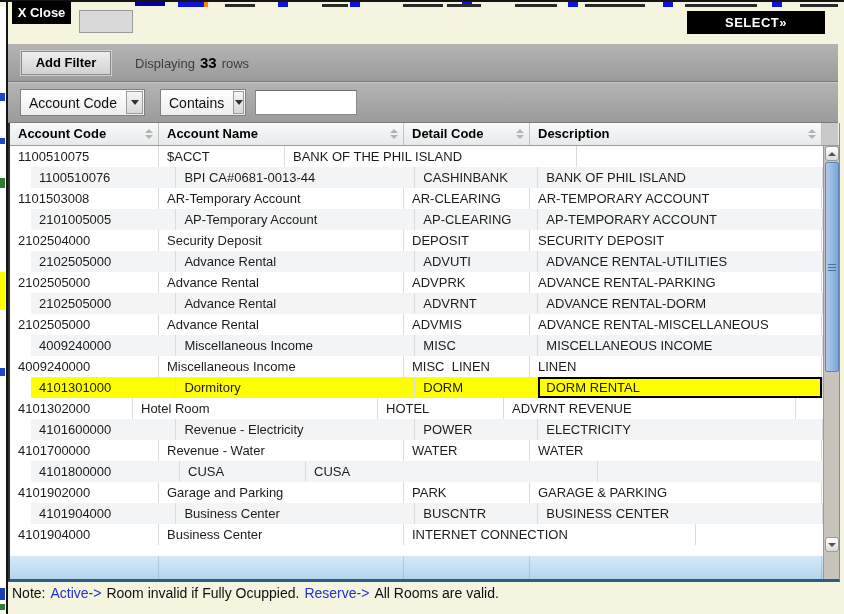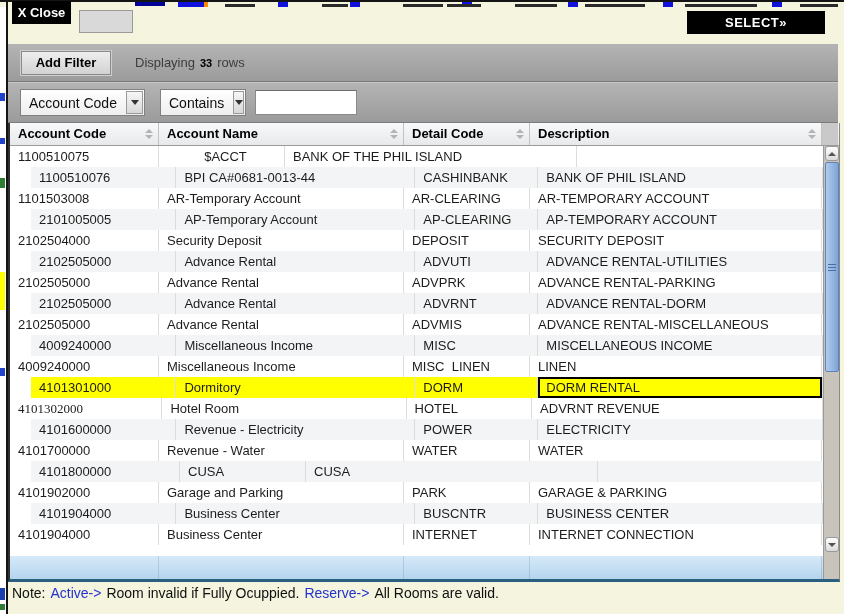--- a/index.html
+++ b/index.html
@@ -23,21 +23,21 @@
 
   
   .bar{position:absolute; left:8px; width:830px; box-sizing:border-box;
        background:linear-gradient(#b4b4b4,#9b9b9b); border-bottom:1px solid #7c7c7c;}
   .bar-a{top:44px; height:38px; display:flex; align-items:center;}
   .bar-b{top:82px; height:41px; border-top:1px solid #c6c6c6;}
   .btn-addfilter{margin-left:13px; width:90px; height:24px; background:linear-gradient(#eeeeee,#d2d2d2);
                  border:1px solid #8a8a8a; outline:1px solid #cfcfcf; box-sizing:border-box;
                  font-weight:bold; font-size:13px; color:#000; display:flex; align-items:center; justify-content:center; cursor:pointer;}
   .displaying{margin-left:24px; font-size:13px; color:#3c3c3c; display:flex; align-items:baseline; gap:5px;}
-  .displaying .count{font-size:11px; font-weight:bold; color:#000;}
+  .displaying .count{font-size:15px; font-weight:bold; color:#000;}
 
   
   .fake-select{position:absolute; height:27px; background:linear-gradient(#ffffff,#eeeeee);
                border:1px solid #808080; box-sizing:border-box; display:flex; align-items:center;
                font-size:14px; color:#101010; cursor:pointer;}
   .fs-label{flex:1; padding:0 8px;}
   .fs-arrow{width:17px; align-self:stretch; margin:1px; background:linear-gradient(#f6f6f6,#d8d8d8);
             border:1px solid #9a9a9a; box-sizing:border-box; display:flex; align-items:center; justify-content:center;}
   .tri-down{width:0; height:0; border-left:4px solid transparent; border-right:4px solid transparent; border-top:5px solid #333;}
   .sel-field{left:20px; top:89px; width:125px;}
@@ -169,21 +169,21 @@
         <div class="h-cell" style="width: 292px;"><span>Description</span><span class="sort">
             <span class="s-up"></span>
             <span class="s-dn"></span>
           </span></div>
         <div class="h-cap"></div>
       </div>
     <div class="t-body">
       <div class="t-rows" id="gridRows">
           <div class="t-row">
             <div class="t-cell" style="width: 149px;">1100510075</div>
-            <div class="t-cell" style="width: 126px; text-align: center;">$ACCT</div>
+            <div class="t-cell" style="width: 126px;">$ACCT</div>
             <div class="t-cell" style="width: 292px;">BANK OF THE PHIL ISLAND</div>
           </div>
           <div class="t-row alt">
             <div class="t-cell" style="width: 149px;">1100510076</div>
             <div class="t-cell" style="width: 245px;">BPI CA#0681-0013-44</div>
             <div class="t-cell" style="width: 126px;">CASHINBANK</div>
             <div class="t-cell" style="width: 292px;">BANK OF PHIL ISLAND</div>
           </div>
           <div class="t-row">
             <div class="t-cell" style="width: 149px;">1101503008</div>
@@ -239,21 +239,21 @@
             <div class="t-cell" style="width: 126px;">MISC  LINEN</div>
             <div class="t-cell" style="width: 292px;">LINEN</div>
           </div>
           <div class="t-row alt hl">
             <div class="t-cell" style="width: 149px;">4101301000</div>
             <div class="t-cell" style="width: 245px;">Dormitory</div>
             <div class="t-cell" style="width: 126px;">DORM</div>
             <div class="t-cell focus" style="width: 292px;">DORM RENTAL</div>
           </div>
           <div class="t-row">
-            <div class="t-cell" style="width: 153px; font-family: Liberation Serif, serif;">4101302000</div>
+            <div class="t-cell" style="width: 123px;">4101302000</div>
             <div class="t-cell" style="width: 245px;">Hotel Room</div>
             <div class="t-cell" style="width: 126px;">HOTEL</div>
             <div class="t-cell" style="width: 292px;">ADVRNT REVENUE</div>
           </div>
           <div class="t-row alt">
             <div class="t-cell" style="width: 149px;">4101600000</div>
             <div class="t-cell" style="width: 245px;">Revenue - Electricity</div>
             <div class="t-cell" style="width: 126px;">POWER</div>
             <div class="t-cell" style="width: 292px;">ELECTRICITY</div>
           </div>
@@ -276,21 +276,20 @@
           </div>
           <div class="t-row alt">
             <div class="t-cell" style="width: 149px;">4101904000</div>
             <div class="t-cell" style="width: 245px;">Business Center</div>
             <div class="t-cell" style="width: 126px;">BUSCNTR</div>
             <div class="t-cell" style="width: 292px;">BUSINESS CENTER</div>
           </div>
           <div class="t-row">
             <div class="t-cell" style="width: 149px;">4101904000</div>
             <div class="t-cell" style="width: 245px;">Business Center</div>
-            <div class="t-cell" style="width: 126px;">INTERNET</div>
             <div class="t-cell" style="width: 292px;">INTERNET CONNECTION</div>
           </div>
         </div>
       <div class="partial-row"></div>
       <div class="blue-row" id="blueRow">
           <div class="t-cell" style="width: 149px;"></div>
           <div class="t-cell" style="width: 245px;"></div>
           <div class="t-cell" style="width: 126px;"></div>
           <div class="t-cell" style="width: 292px;"></div>
         </div>

